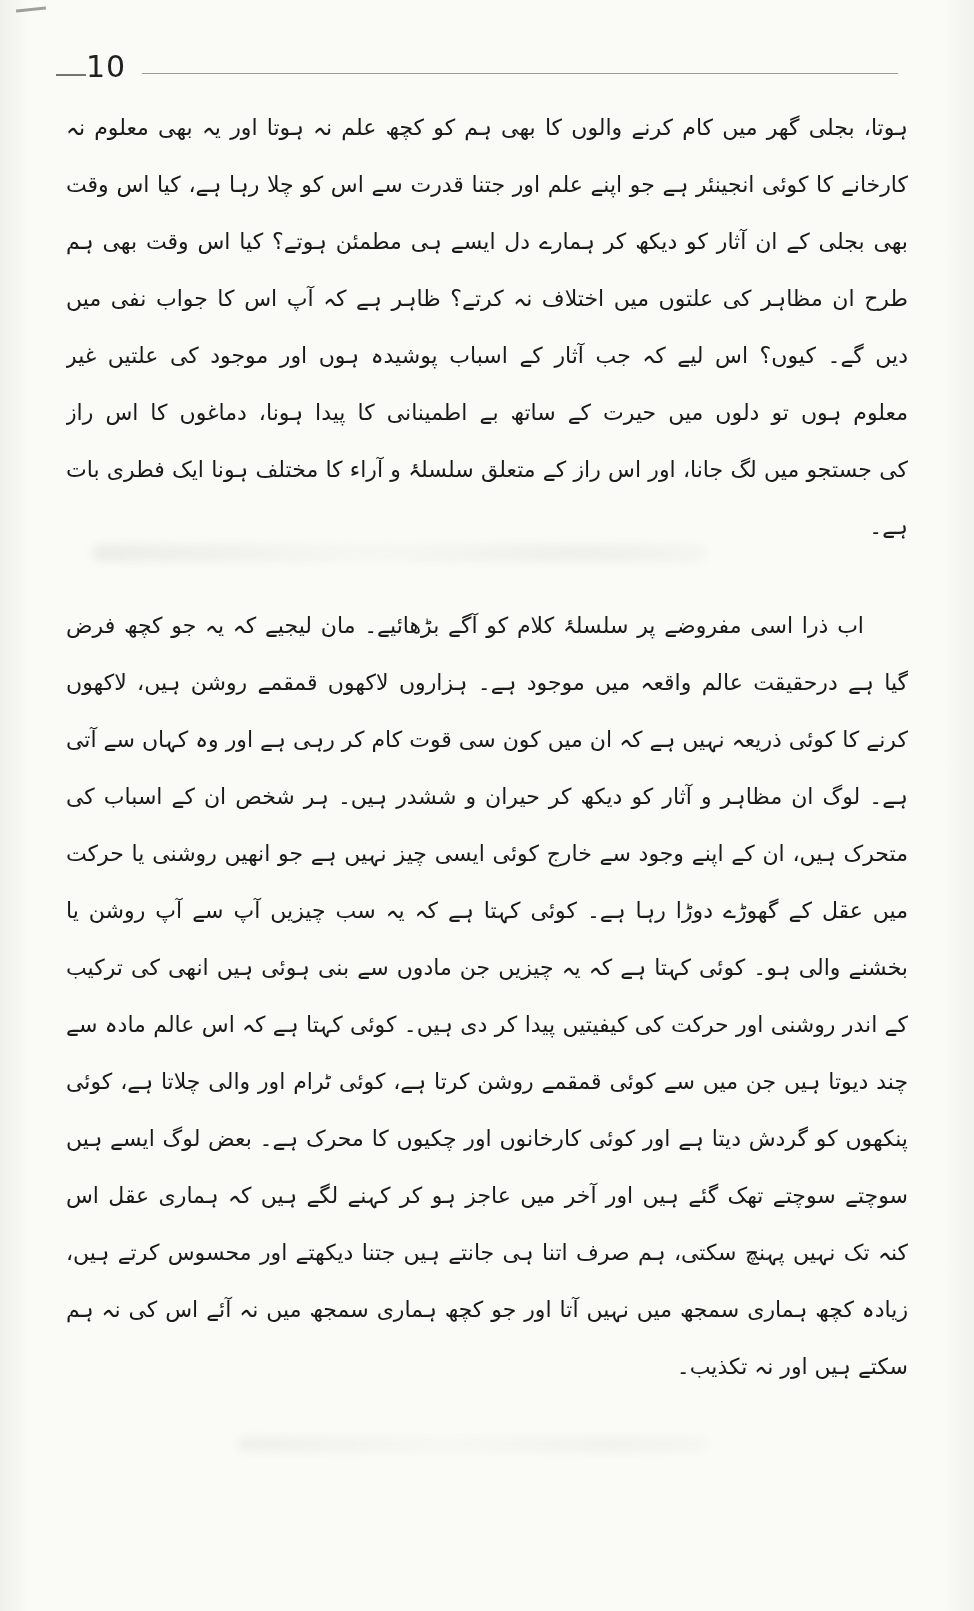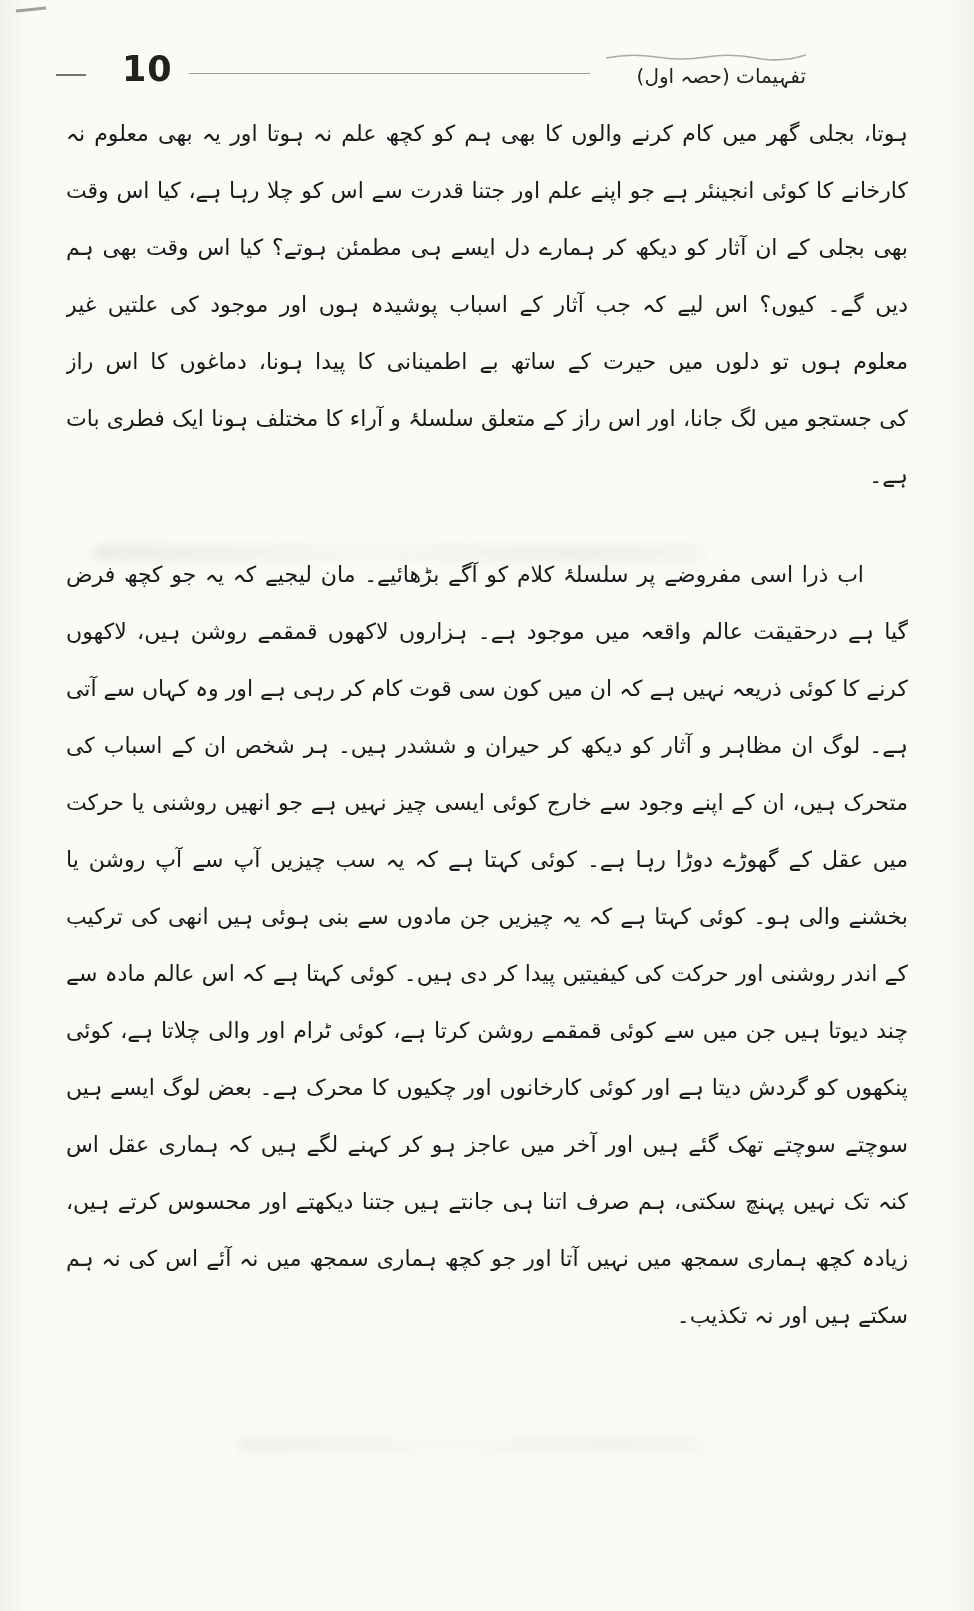--- a/index.html
+++ b/index.html
@@ -41,26 +41,25 @@
     align-items:flex-start;
     flex:1;
   }
   .margin-dash{
     width:30px;height:0;
     border-top:2px solid #55524e;
     margin-top:24px;
     opacity:.8;
   }
   .page-number{
-    font-size:35px;
+    font-size:30px;
     letter-spacing:1px;
     color:#222120;
-    margin:0 16px 0 36px;
+    margin:0 16px 0 0;
     line-height:1.1;
-    font-weight:bold;
   }
   .header-rule{
     flex:1;height:0;
     border-top:1.6px solid var(--rule_gray);
     margin-top:23px;
     margin-right:16px;
     opacity:.85;
   }
   .header-right{
     display:flex;
@@ -118,33 +117,28 @@
 <div class="page">
 
   <div class="corner-mark"></div>
 
   <header class="page-header">
     <div class="header-left">
       <span class="margin-dash"></span>
       <span class="page-number">10</span>
       <span class="header-rule"></span>
     </div>
-    <div class="header-right">
-      <svg class="squiggle" width="200" height="10" viewBox="0 0 200 10">
-        <path d="M0 6 Q 25 1, 50 5 T 100 5 T 150 6 T 200 3" fill="none" stroke="#9a978f" stroke-width="1.6"></path>
-      </svg>
-      <span class="book-title">تفہیمات (حصہ اول)</span>
-    </div>
   </header>
 
   <main class="page-body">
       <div class="paragraph">
         <div class="line">ہوتا، بجلی گھر میں کام کرنے والوں کا بھی ہم کو کچھ علم نہ ہوتا اور یہ بھی معلوم نہ ہوتا کہ اس</div>
         <div class="line">کارخانے کا کوئی انجینئر ہے جو اپنے علم اور جتنا قدرت سے اس کو چلا رہا ہے، کیا اس وقت</div>
         <div class="line">بھی بجلی کے ان آثار کو دیکھ کر ہمارے دل ایسے ہی مطمئن ہوتے؟ کیا اس وقت بھی ہم اسی</div>
+        <div class="line">طرح ان مظاہر کی علتوں میں اختلاف نہ کرتے؟ ظاہر ہے کہ آپ اس کا جواب نفی میں</div>
         <div class="line">دیں گے۔ کیوں؟ اس لیے کہ جب آثار کے اسباب پوشیدہ ہوں اور موجود کی علتیں غیر</div>
         <div class="line">معلوم ہوں تو دلوں میں حیرت کے ساتھ بے اطمینانی کا پیدا ہونا، دماغوں کا اس راز سربستہ</div>
         <div class="line">کی جستجو میں لگ جانا، اور اس راز کے متعلق سلسلۂ و آراء کا مختلف ہونا ایک فطری بات</div>
         <div class="line last">ہے۔</div>
       </div>
       <div class="paragraph">
         <div class="line indent">اب ذرا اسی مفروضے پر سلسلۂ کلام کو آگے بڑھائیے۔ مان لیجیے کہ یہ جو کچھ فرض کیا</div>
         <div class="line">گیا ہے درحقیقت عالم واقعہ میں موجود ہے۔ ہزاروں لاکھوں قمقمے روشن ہیں، لاکھوں پنکھے</div>
         <div class="line">کرنے کا کوئی ذریعہ نہیں ہے کہ ان میں کون سی قوت کام کر رہی ہے اور وہ کہاں سے آتی</div>
         <div class="line">ہے۔ لوگ ان مظاہر و آثار کو دیکھ کر حیران و ششدر ہیں۔ ہر شخص ان کے اسباب کی جستجو</div>

